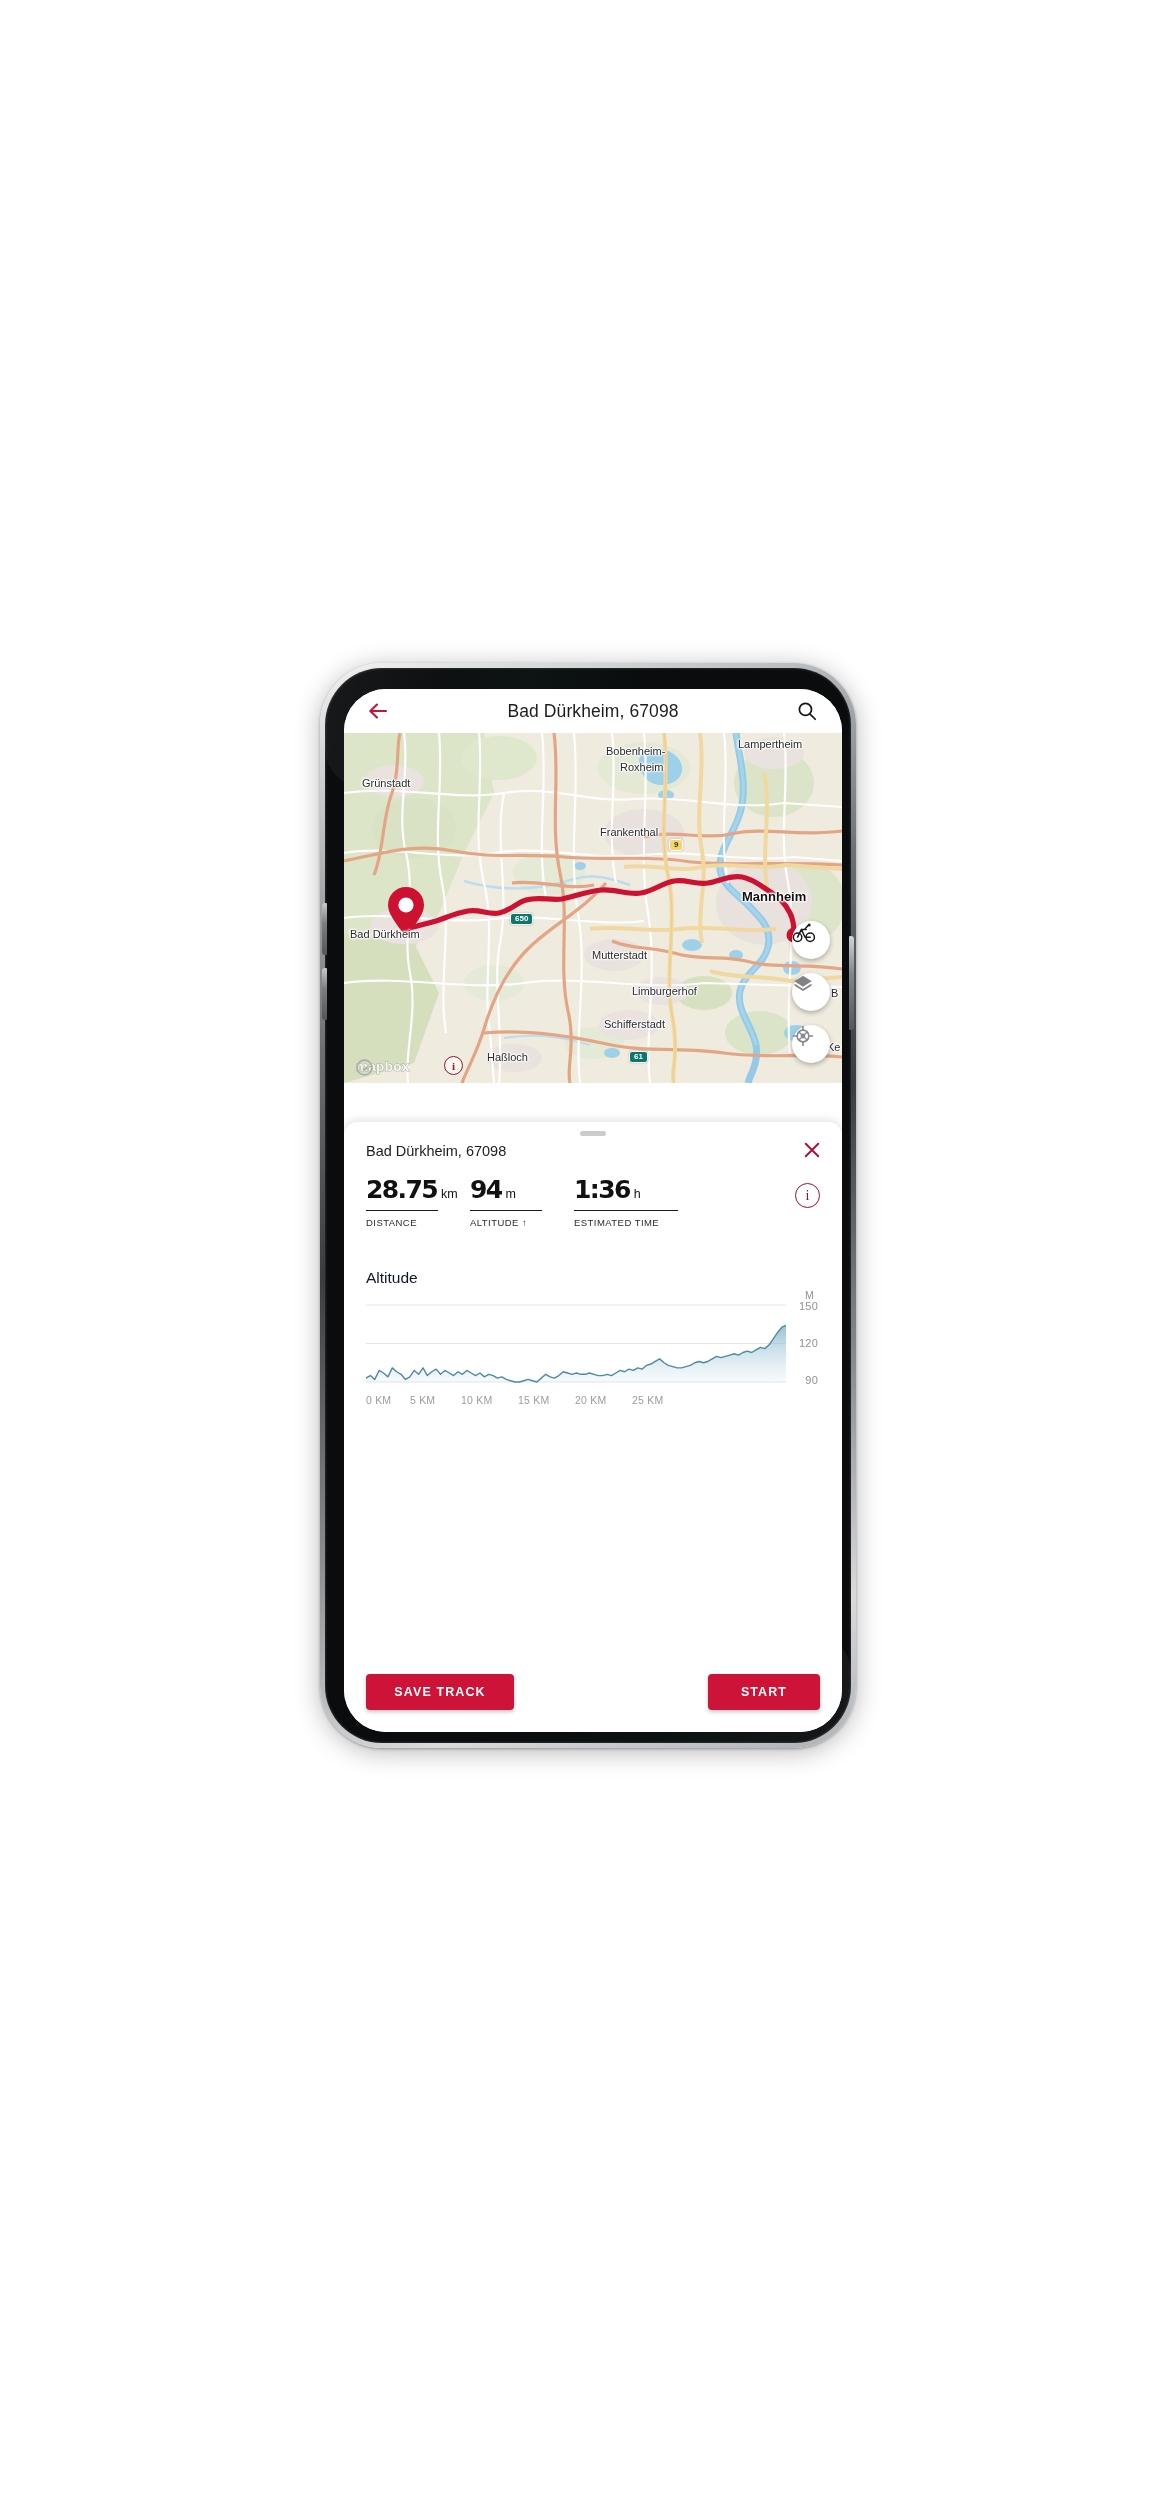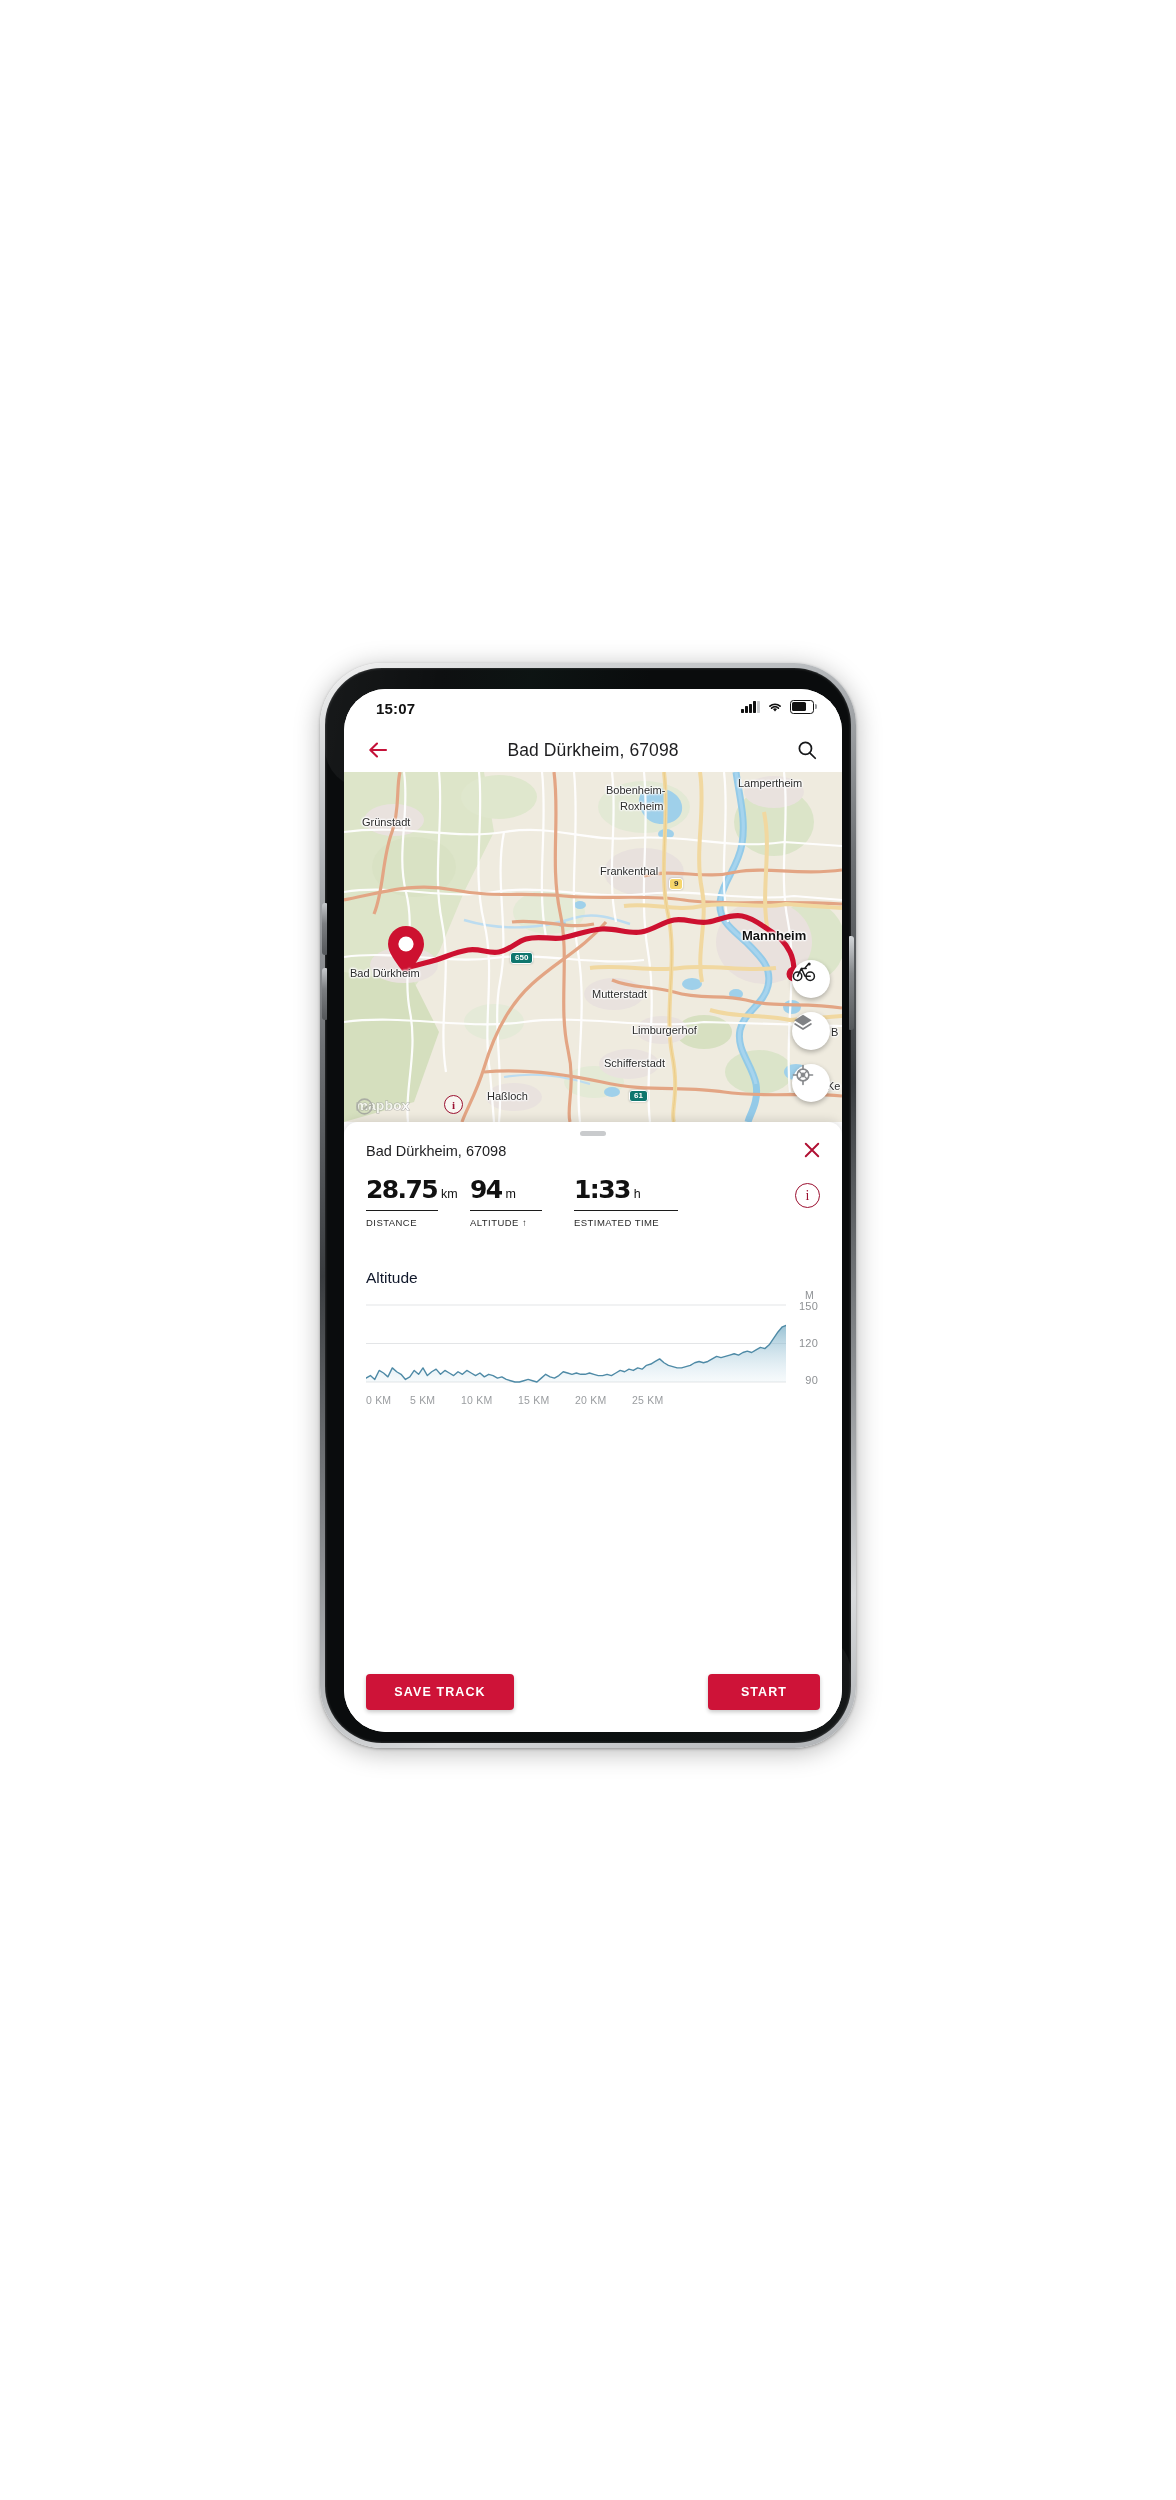--- a/index.html
+++ b/index.html
@@ -138,40 +138,20 @@
 <div id="stage">
 
   <div class="device">
     <div class="device-inner">
       <div class="bezel-glint"></div>
       <div class="bezel-glint-b"></div>
       <div class="speaker"></div>
 
       <div class="screen">
 
-        <div class="statusbar">
-          <div class="sb-time">15:07</div>
-          <div class="sb-icons">
-            <span class="sig">
-                <i></i>
-                <i></i>
-                <i></i>
-                <i></i>
-                <i></i>
-              </span>
-            <svg width="16" height="12" viewBox="0 0 16 12">
-              <path d="M8 10.6 L5.9 8.1 a3.3 3.3 0 0 1 4.2 0 Z" fill="#111"></path>
-              <path d="M2.9 5.2 a7.6 7.6 0 0 1 10.2 0" stroke="#111" stroke-width="1.7" fill="none" stroke-linecap="round"></path>
-              <path d="M4.6 7.1 a5.2 5.2 0 0 1 6.8 0" stroke="#111" stroke-width="1.7" fill="none" stroke-linecap="round"></path>
-            </svg>
-            <span class="batt">
-                <i></i>
-              </span>
-          </div>
-        </div>
 
         <div class="appbar">
           <svg class="back" viewBox="0 0 24 24">
             <path d="M20 12 H5 M11 5.5 L4.3 12 L11 18.5" stroke="#c41239" stroke-width="2.1" fill="none" stroke-linecap="round" stroke-linejoin="round"></path>
           </svg>
           <div class="title">Bad Dürkheim, 67098</div>
           <svg class="search" viewBox="0 0 24 24">
             <circle cx="10.3" cy="10.3" r="6.6" stroke="#17181a" stroke-width="1.9" fill="none"></circle>
             <path d="M15.3 15.3 L21 21" stroke="#17181a" stroke-width="1.9" stroke-linecap="round"></path>
           </svg>
@@ -350,21 +330,21 @@
               <span class="val">28.75</span><span class="unit">km</span>
               <div class="rule"></div>
               <div class="lbl">DISTANCE</div>
             </div>
             <div class="stat s2">
               <span class="val">94</span><span class="unit">m</span>
               <div class="rule"></div>
               <div class="lbl">ALTITUDE ↑</div>
             </div>
             <div class="stat s3">
-              <span class="val">1:33</span><span class="unit">h</span>
+              <span class="val">1:36</span><span class="unit">h</span>
               <div class="rule"></div>
               <div class="lbl">ESTIMATED TIME</div>
             </div>
             <div class="info-btn">i</div>
           </div>
 
           <div class="alt-head">Altitude</div>
           <div class="chartwrap">
             <svg class="chart-svg" id="altitude-chart-svg" width="420" height="96" viewBox="0 0 420 96">
               <defs>

